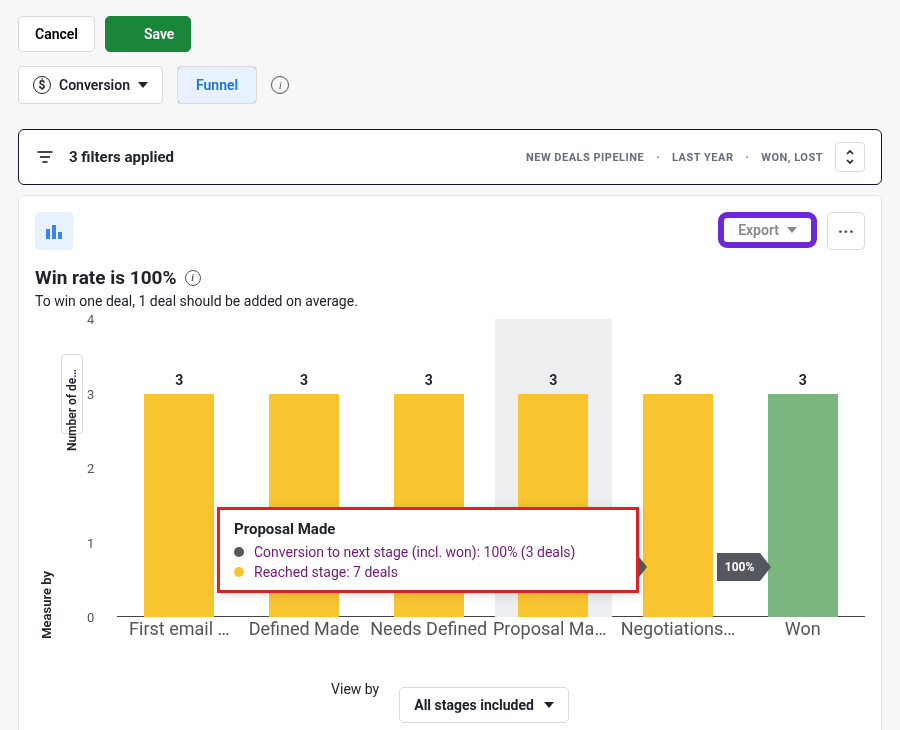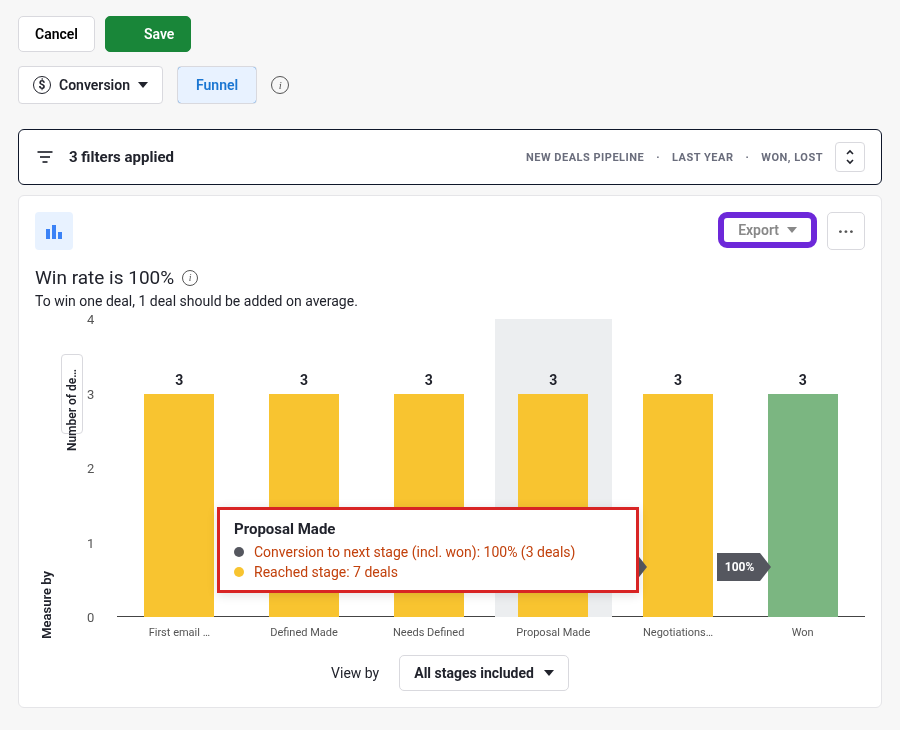--- a/index.html
+++ b/index.html
@@ -42,21 +42,21 @@
   .sortbtn { width:30px; height:30px; border:1px solid #d9d9de; border-radius:4px; display:flex; align-items:center; justify-content:center; cursor:pointer; color:#21232c; }
 
   
   .card { background:#fff; border:1px solid #e5e5e8; border-radius:6px; padding:16px; }
   .card-top { display:flex; align-items:center; justify-content:space-between; margin-bottom:16px; }
   .card-top .chartico { width:38px; height:38px; background:#e8f2ff; border-radius:4px; display:flex; align-items:center; justify-content:center; color:#3b82f6; }
   .card-top .tright { display:flex; gap:10px; }
   .export-btn { display:flex; align-items:center; gap:8px; height:36px; padding:0 14px; border:6px solid #6d28d9; border-radius:9px; color:#888; font-weight:600; cursor:pointer; }
   .more-btn { width:38px; height:38px; border:1px solid #d9d9de; border-radius:5px; display:flex; align-items:center; justify-content:center; font-size:18px; font-weight:700; color:#555; cursor:pointer; }
 
-  .winrate { font-size:19px; font-weight:400; display:flex; align-items:center; gap:8px; margin-bottom:4px; }
+  .winrate { font-size:19px; font-weight:700; display:flex; align-items:center; gap:8px; margin-bottom:4px; }
   .winrate .info-ico { width:16px; height:16px; border-width:1.3px; font-size:10px; }
   .sub { font-size:14px; color:#21232c; margin-bottom:10px; }
 
   
   .chart-wrap { display:flex; align-items:stretch; gap:4px; }
   .measure-by { width:22px; display:flex; align-items:flex-end; justify-content:center; }
   .measure-by span { writing-mode:vertical-rl; transform:rotate(180deg); font-size:13px; font-weight:600; color:#21232c; white-space:nowrap; }
   .expand-btn { width:22px; height:80px; border:1px solid #d9d9de; border-radius:4px; display:flex; flex-direction:column; align-items:center; justify-content:flex-start; padding-top:8px; gap:6px; cursor:pointer; }
   .expand-btn .ylabel { writing-mode:vertical-rl; transform:rotate(180deg); font-size:12px; font-weight:600; white-space:nowrap; }
 
@@ -70,29 +70,29 @@
   .bar { width:56%; max-width:74px; background:#f8c430; position:relative; }
   .bar.won { background:#7bb681; }
   .bar-label { position:absolute; top:-22px; left:0; right:0; text-align:center; font-size:14px; font-weight:700; }
 
   .conv-arrow { position:absolute; bottom:36px; right:-20px; height:28px; background:#55575f; color:#fff; font-size:12px; font-weight:700; display:flex; align-items:center; padding:0 6px 0 8px; z-index:3;margin-top:36px; }
   .conv-arrow::after { content:""; position:absolute; right:-11px; top:0; border-top:14px solid transparent; border-bottom:14px solid transparent; border-left:11px solid #55575f; }
 
   
   .tooltip { position:absolute; left:130px; top:188px; width:422px; border:3px solid #d82424; background:#fff; padding:10px 14px; z-index:5; box-shadow:0 2px 10px rgba(0,0,0,.12); }
   .tooltip h4 { margin:0 0 6px; font-size:15px; font-weight:700; }
-  .tooltip .row { display:flex; align-items:center; gap:10px; font-size:14px; color:#c2410c; margin-top:4px; }
+  .tooltip .row { display:flex; align-items:center; gap:10px; font-size:14px; color:#701a75; margin-top:4px; }
   .tooltip .dot { width:10px; height:10px; border-radius:50%; flex-shrink:0; }
 
   .xlabels { position:absolute; left:30px; right:0; bottom:0; display:flex; }
-  .xlabels > div { flex:1; text-align:center; font-size:11px; color:#555; white-space:nowrap; overflow:hidden; text-overflow:ellipsis; padding:0 2px; }
+  .xlabels > div { flex:1; text-align:center; font-size:18px; color:#555; white-space:nowrap; overflow:hidden; text-overflow:ellipsis; padding:0 2px; }
 
   .viewby-row { display:flex; align-items:center; justify-content:center; gap:20px; margin-top:16px; }
   .viewby-row .lbl { font-size:14px; }
-  .viewby-drop { display:flex; align-items:center; gap:10px; height:36px; padding:12px 14px; border:1px solid #d9d9de; border-radius:5px; font-weight:700; cursor:pointer; }
+  .viewby-drop { display:flex; align-items:center; gap:10px; height:36px; padding:12px 14px; border:1px solid #d9d9de; border-radius:5px; font-weight:700; cursor:pointer;margin-top:32px; }
 
   .caret { width:0; height:0; border-left:5px solid transparent; border-right:5px solid transparent; border-top:6px solid currentColor; }
 </style>
 </head>
 <body>
 
 <div class="page">
 
   <div class="hdr">
     <div class="hdr-actions">

